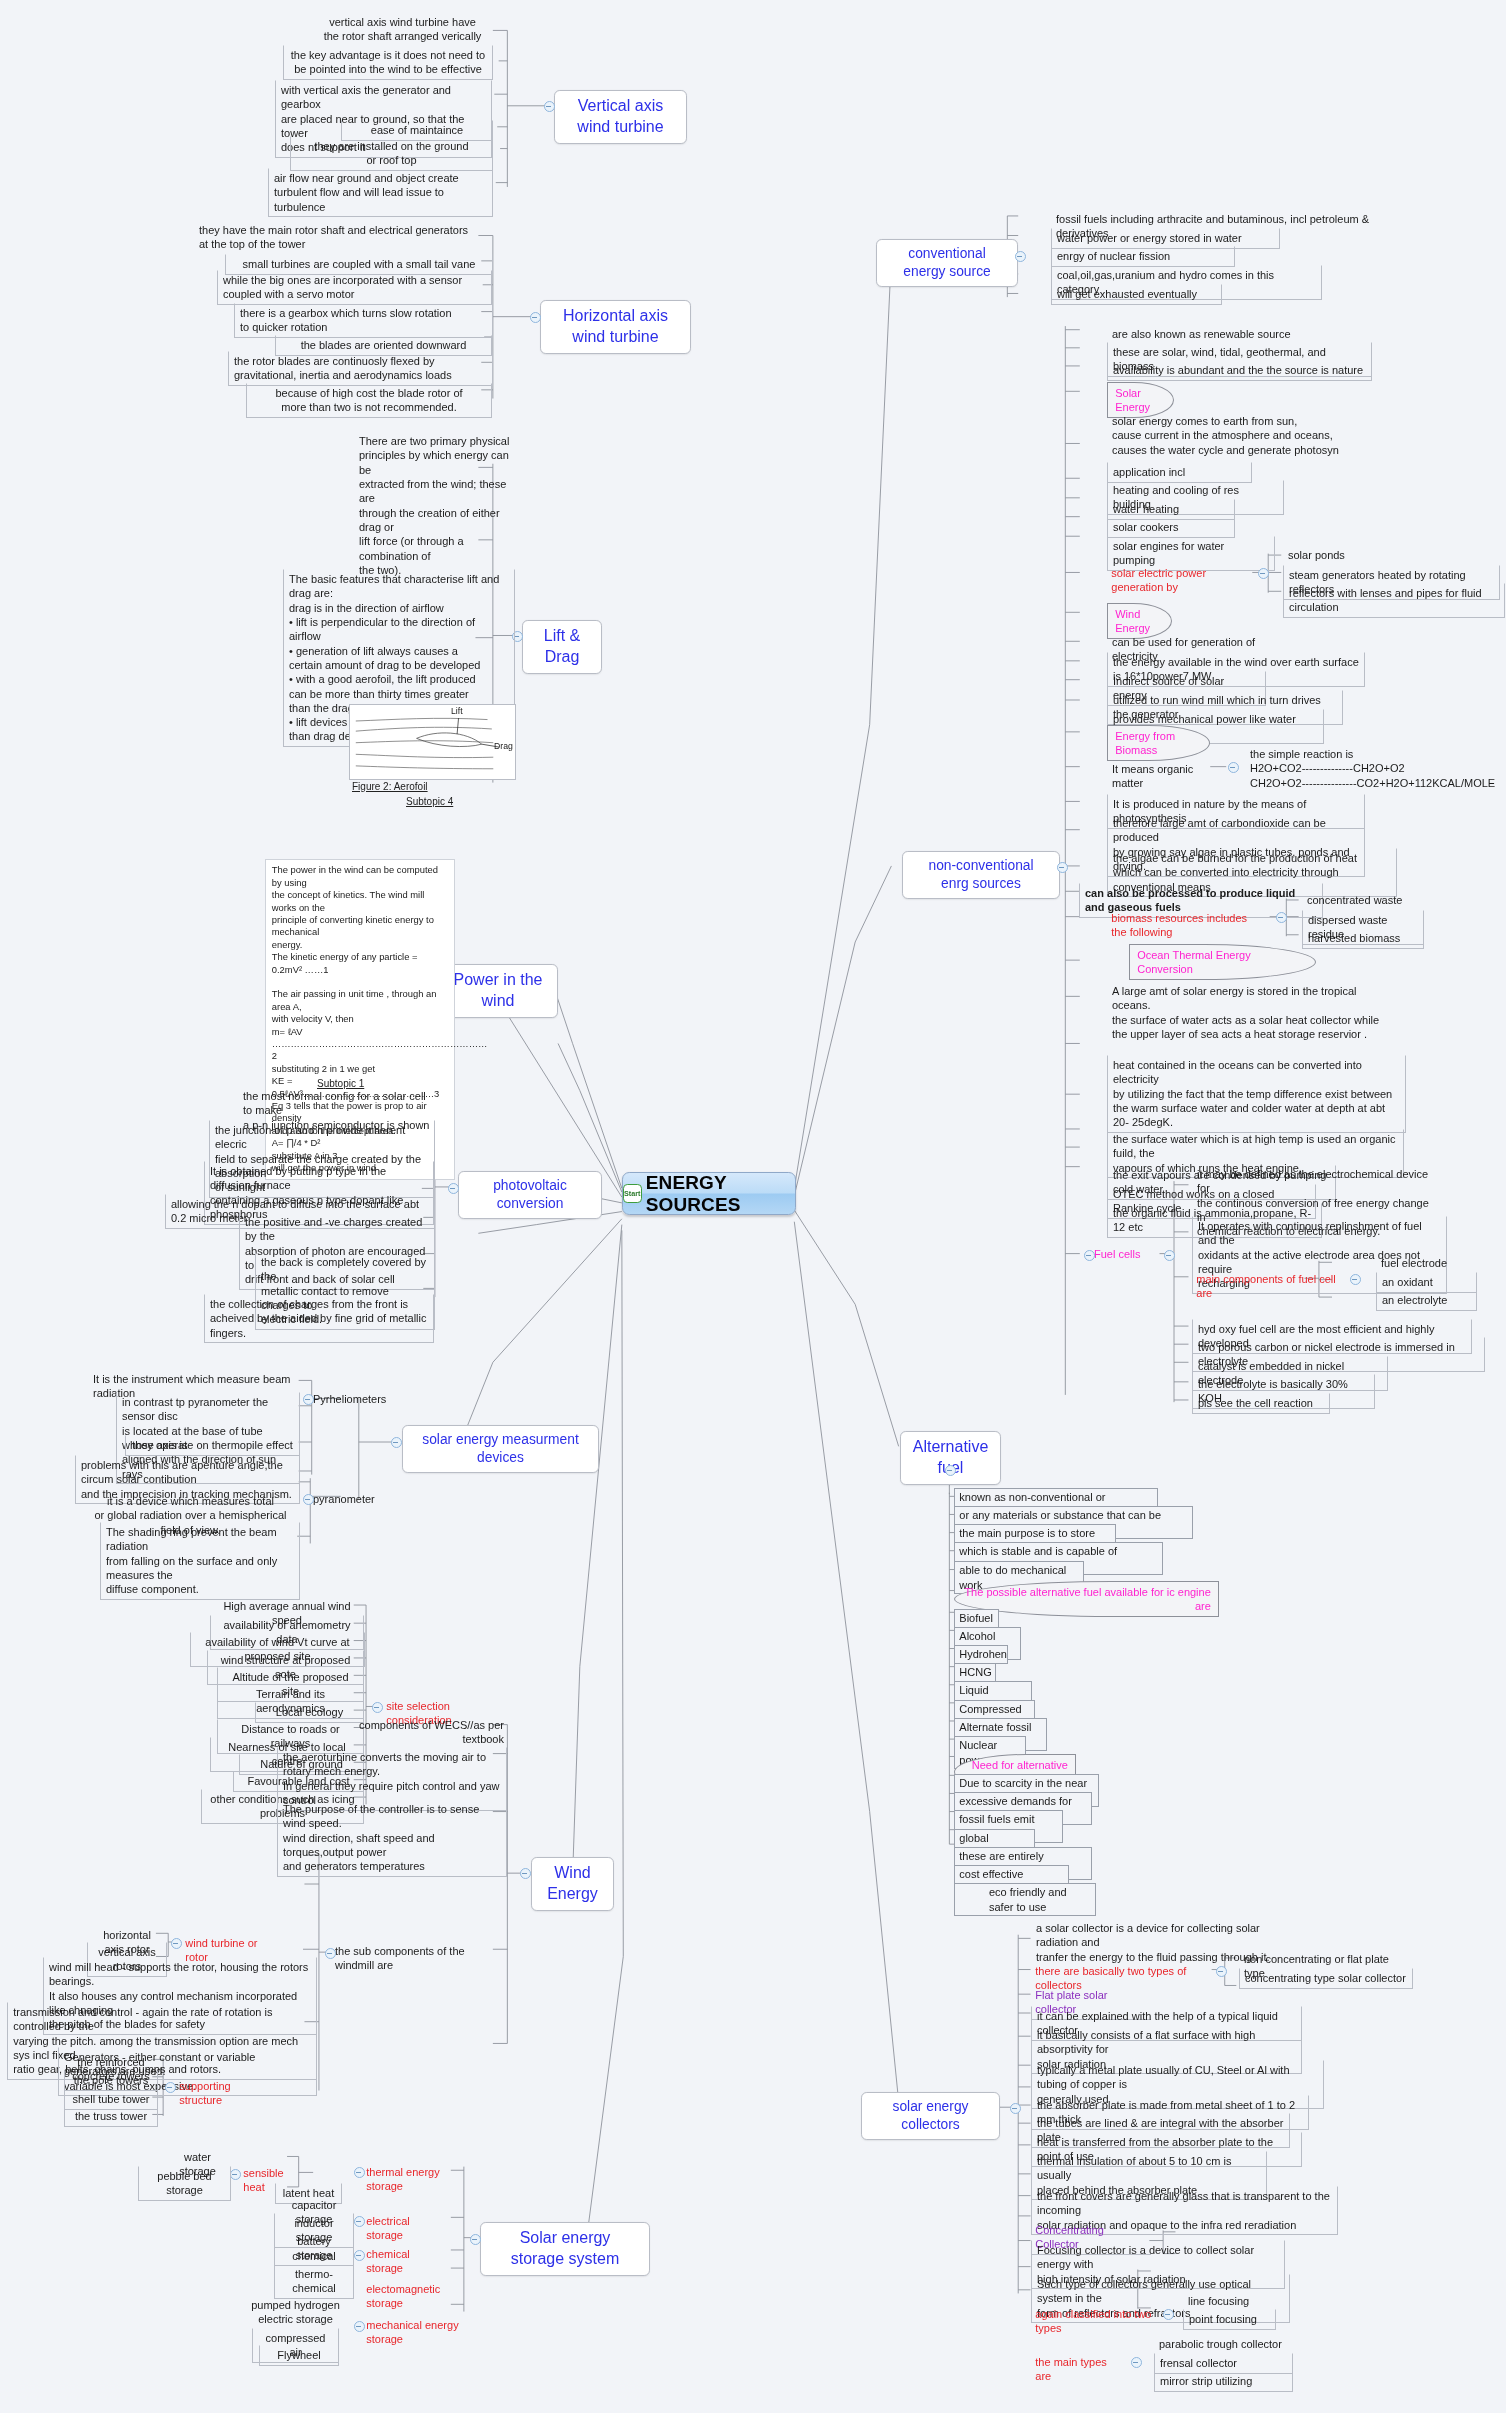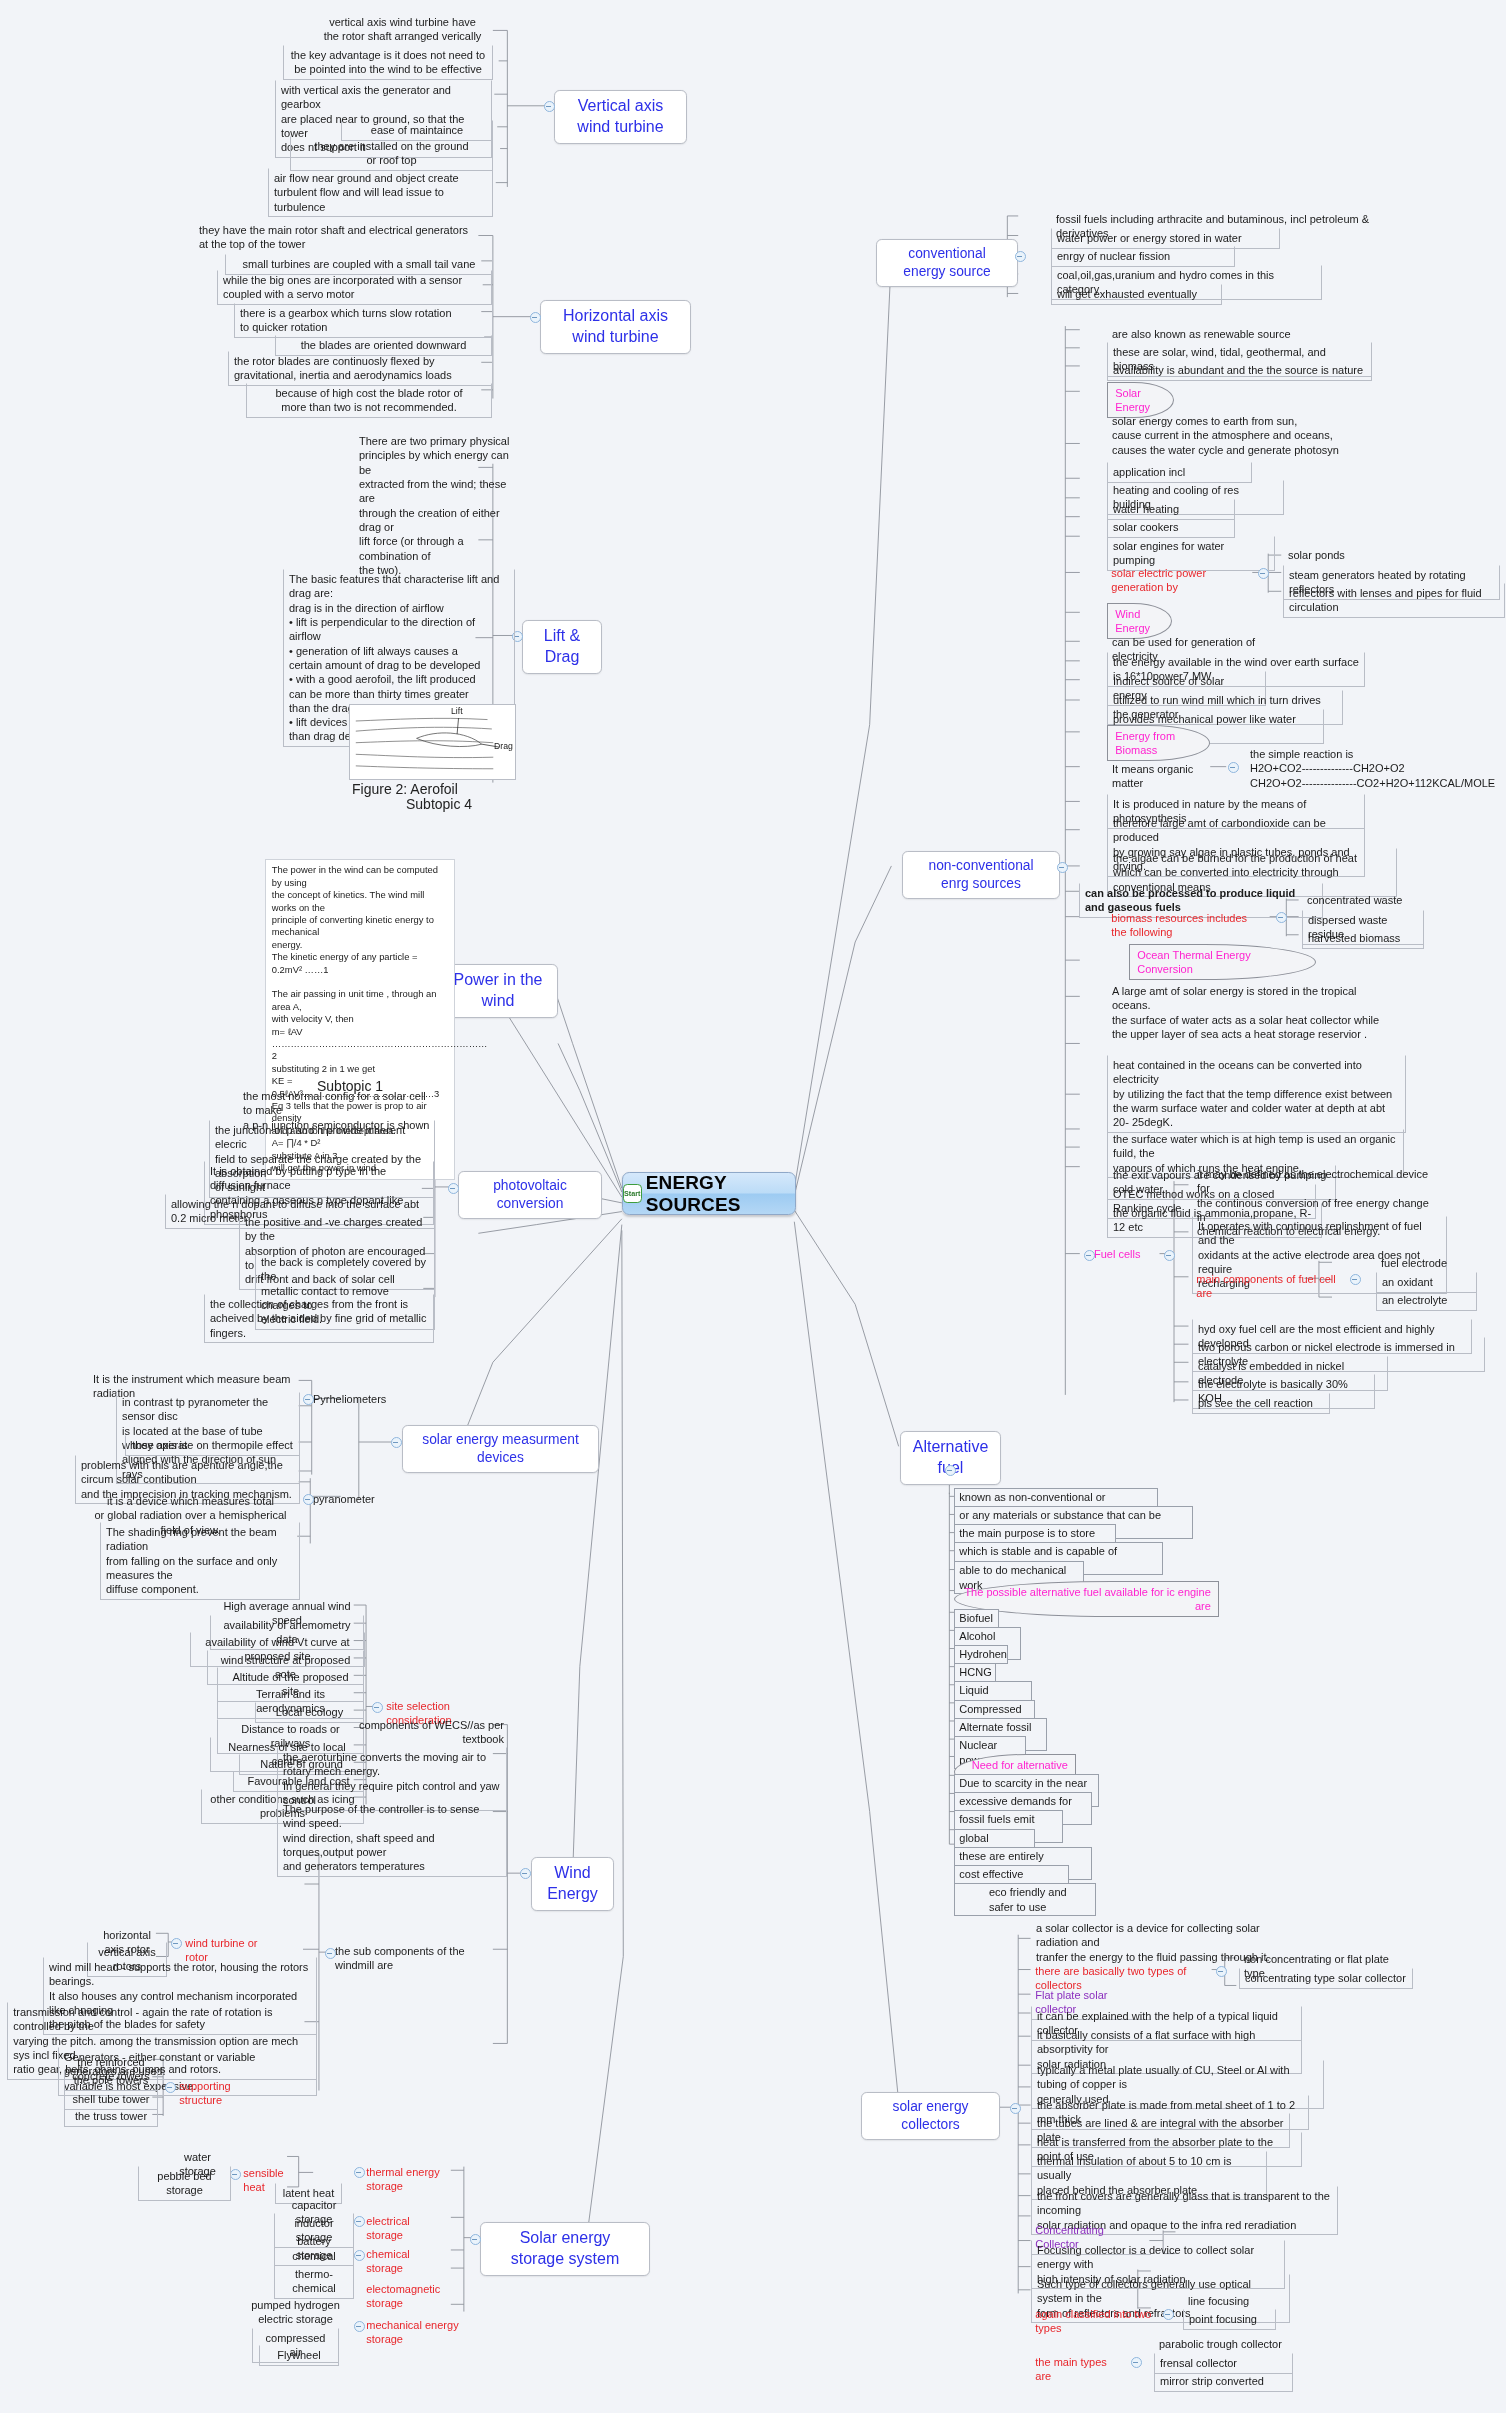--- a/index.html
+++ b/index.html
@@ -68,21 +68,21 @@
   
   .tog{
     position:absolute;width:9.4px;height:9.4px;border-radius:50%;
     border:0.7px solid #8fb6dd;background:#eaf3fb;
   }
   .tog::after{content:"";position:absolute;left:1.4px;top:3.6px;width:5px;height:0.7px;background:#6f98c0;}
 
   
   .figbox{position:absolute;border:0.7px solid #b9bdc6;background:#fff;}
   .figcap{position:absolute;font-size:8.7px;color:#222;}
-  .subcap{position:absolute;font-size:14px;color:#222;}
+  .subcap{position:absolute;font-size:10px;color:#222;text-decoration:underline;}
 
   .ta-r{text-align:right;}
   .ta-c{text-align:center;}
 </style>
 </head>
 <body>
 
 <div id="canvas">
 
   <svg class="links" viewBox="0 0 2078 3330">
@@ -696,16 +696,16 @@
 
   <div class="node redhead" style="left:1031px;top:2305px;width:132px;">again classified into two types</div>
   <div class="tog" style="left:1163px;top:2309px;"></div>
   <div class="node leaf" style="left:1183px;top:2292px;width:93px;border:0;">line focusing</div>
   <div class="node leaf" style="left:1183px;top:2309px;width:93px;">point focusing</div>
 
   <div class="node redhead" style="left:1031px;top:2353px;width:99px;">the main types are</div>
   <div class="tog" style="left:1131px;top:2357px;"></div>
   <div class="node leaf" style="left:1154px;top:2335px;width:139px;border:0;">parabolic trough collector</div>
   <div class="node leaf" style="left:1154px;top:2353px;width:139px;">frensal collector</div>
-  <div class="node leaf" style="left:1154px;top:2371px;width:139px;">mirror strip converted</div>
+  <div class="node leaf" style="left:1154px;top:2371px;width:139px;">mirror strip utilizing</div>
 
 </div>
 
 
 </body></html>

